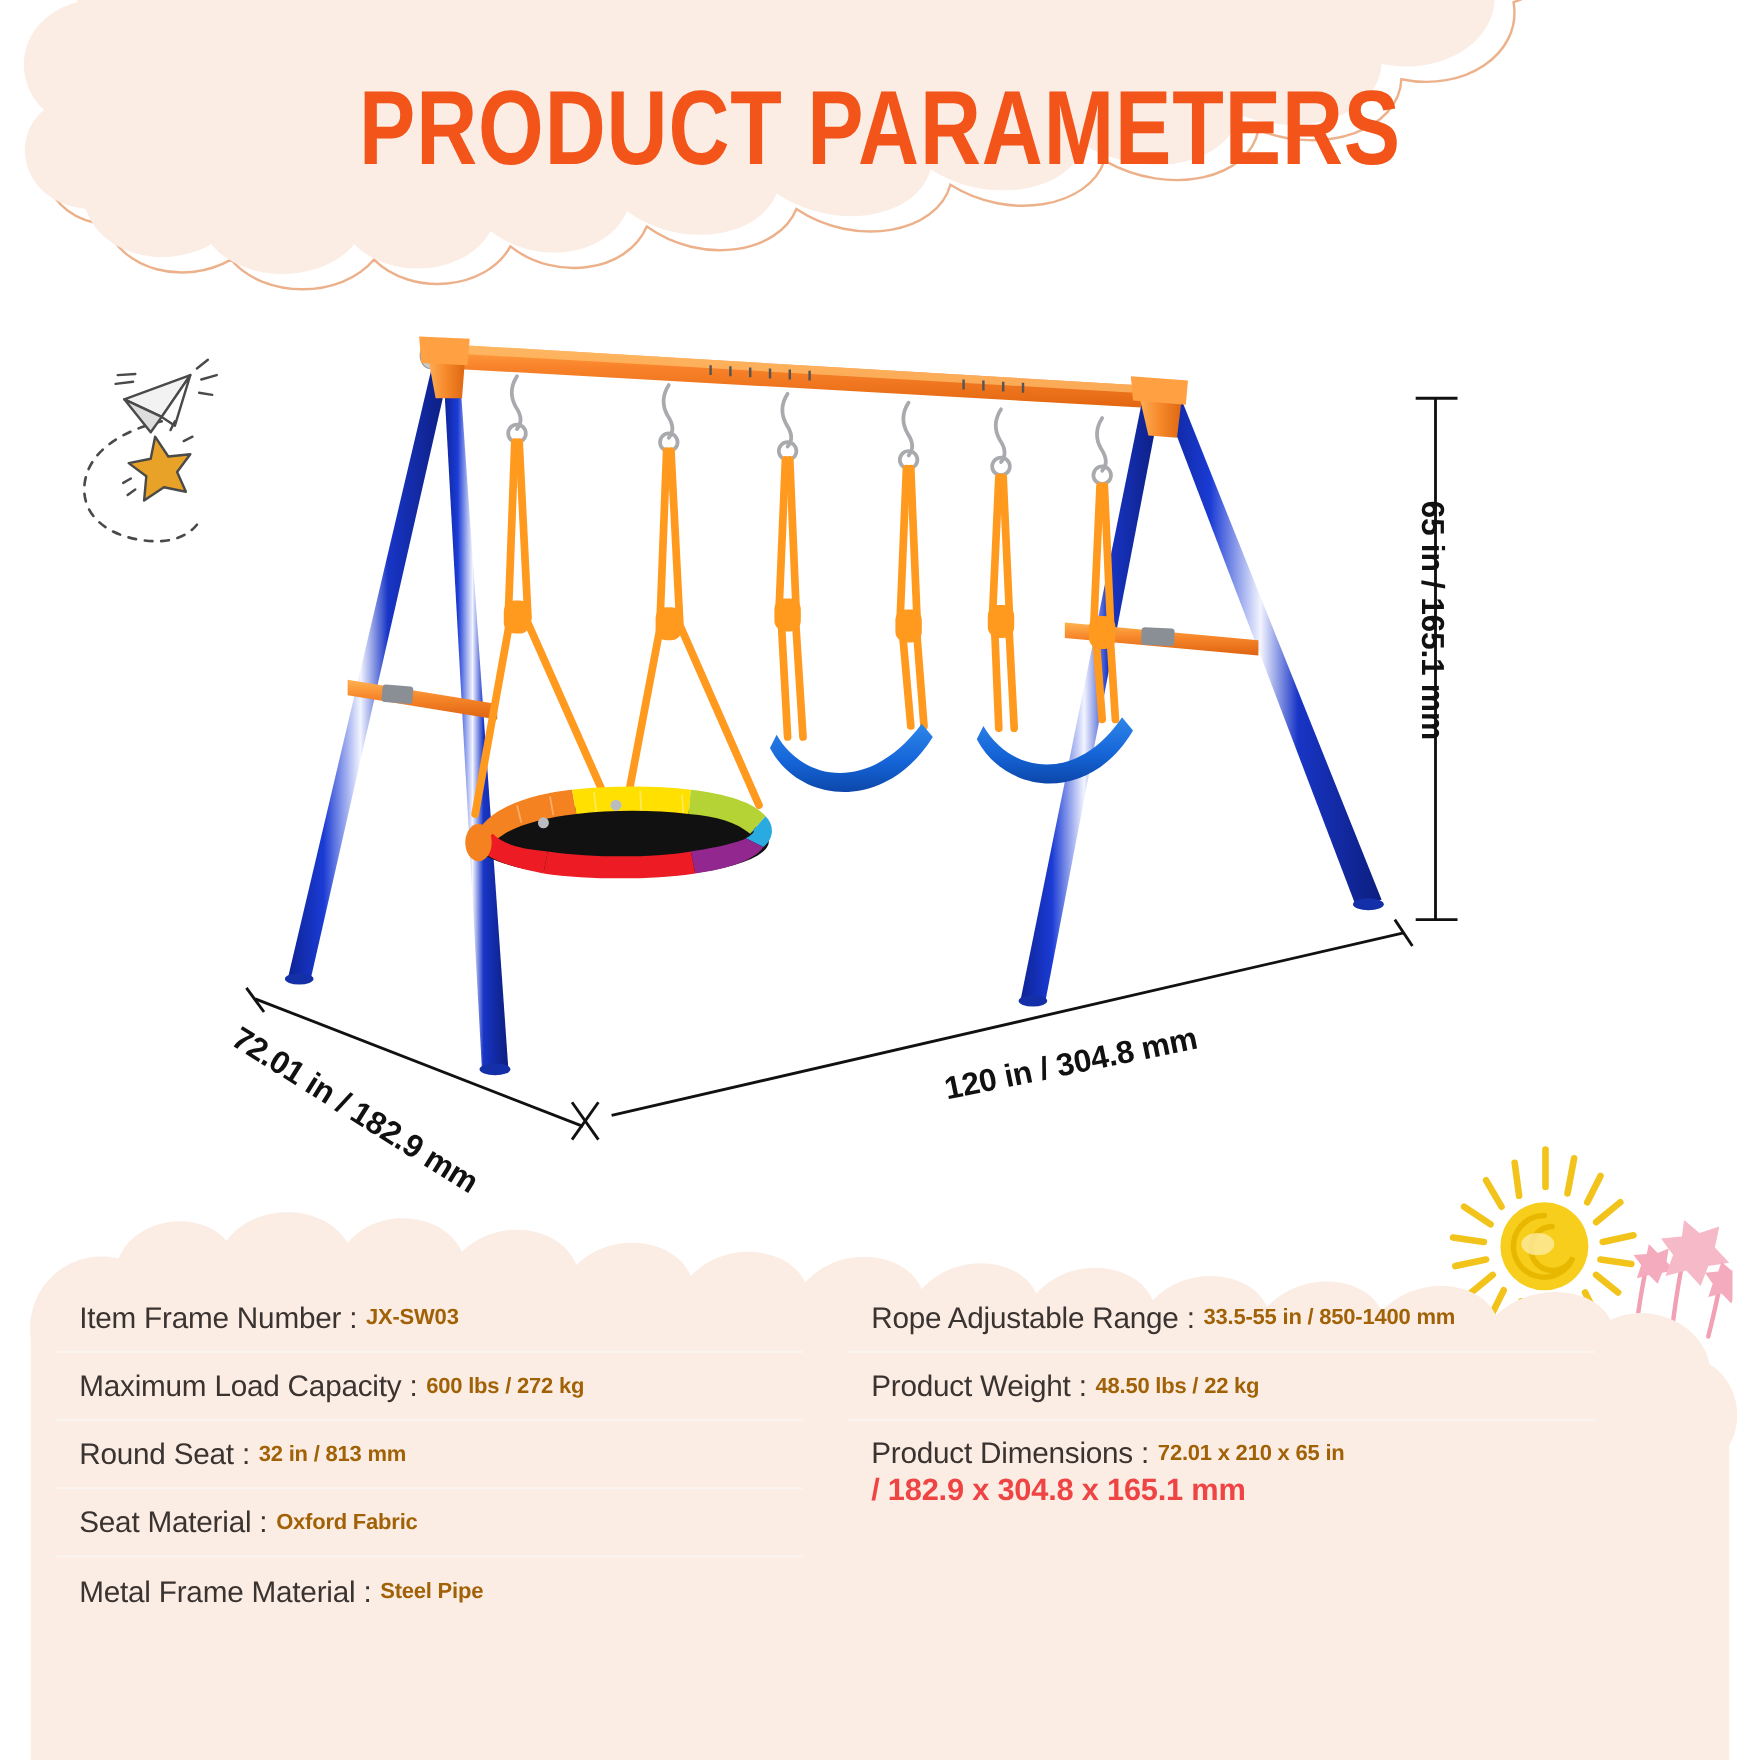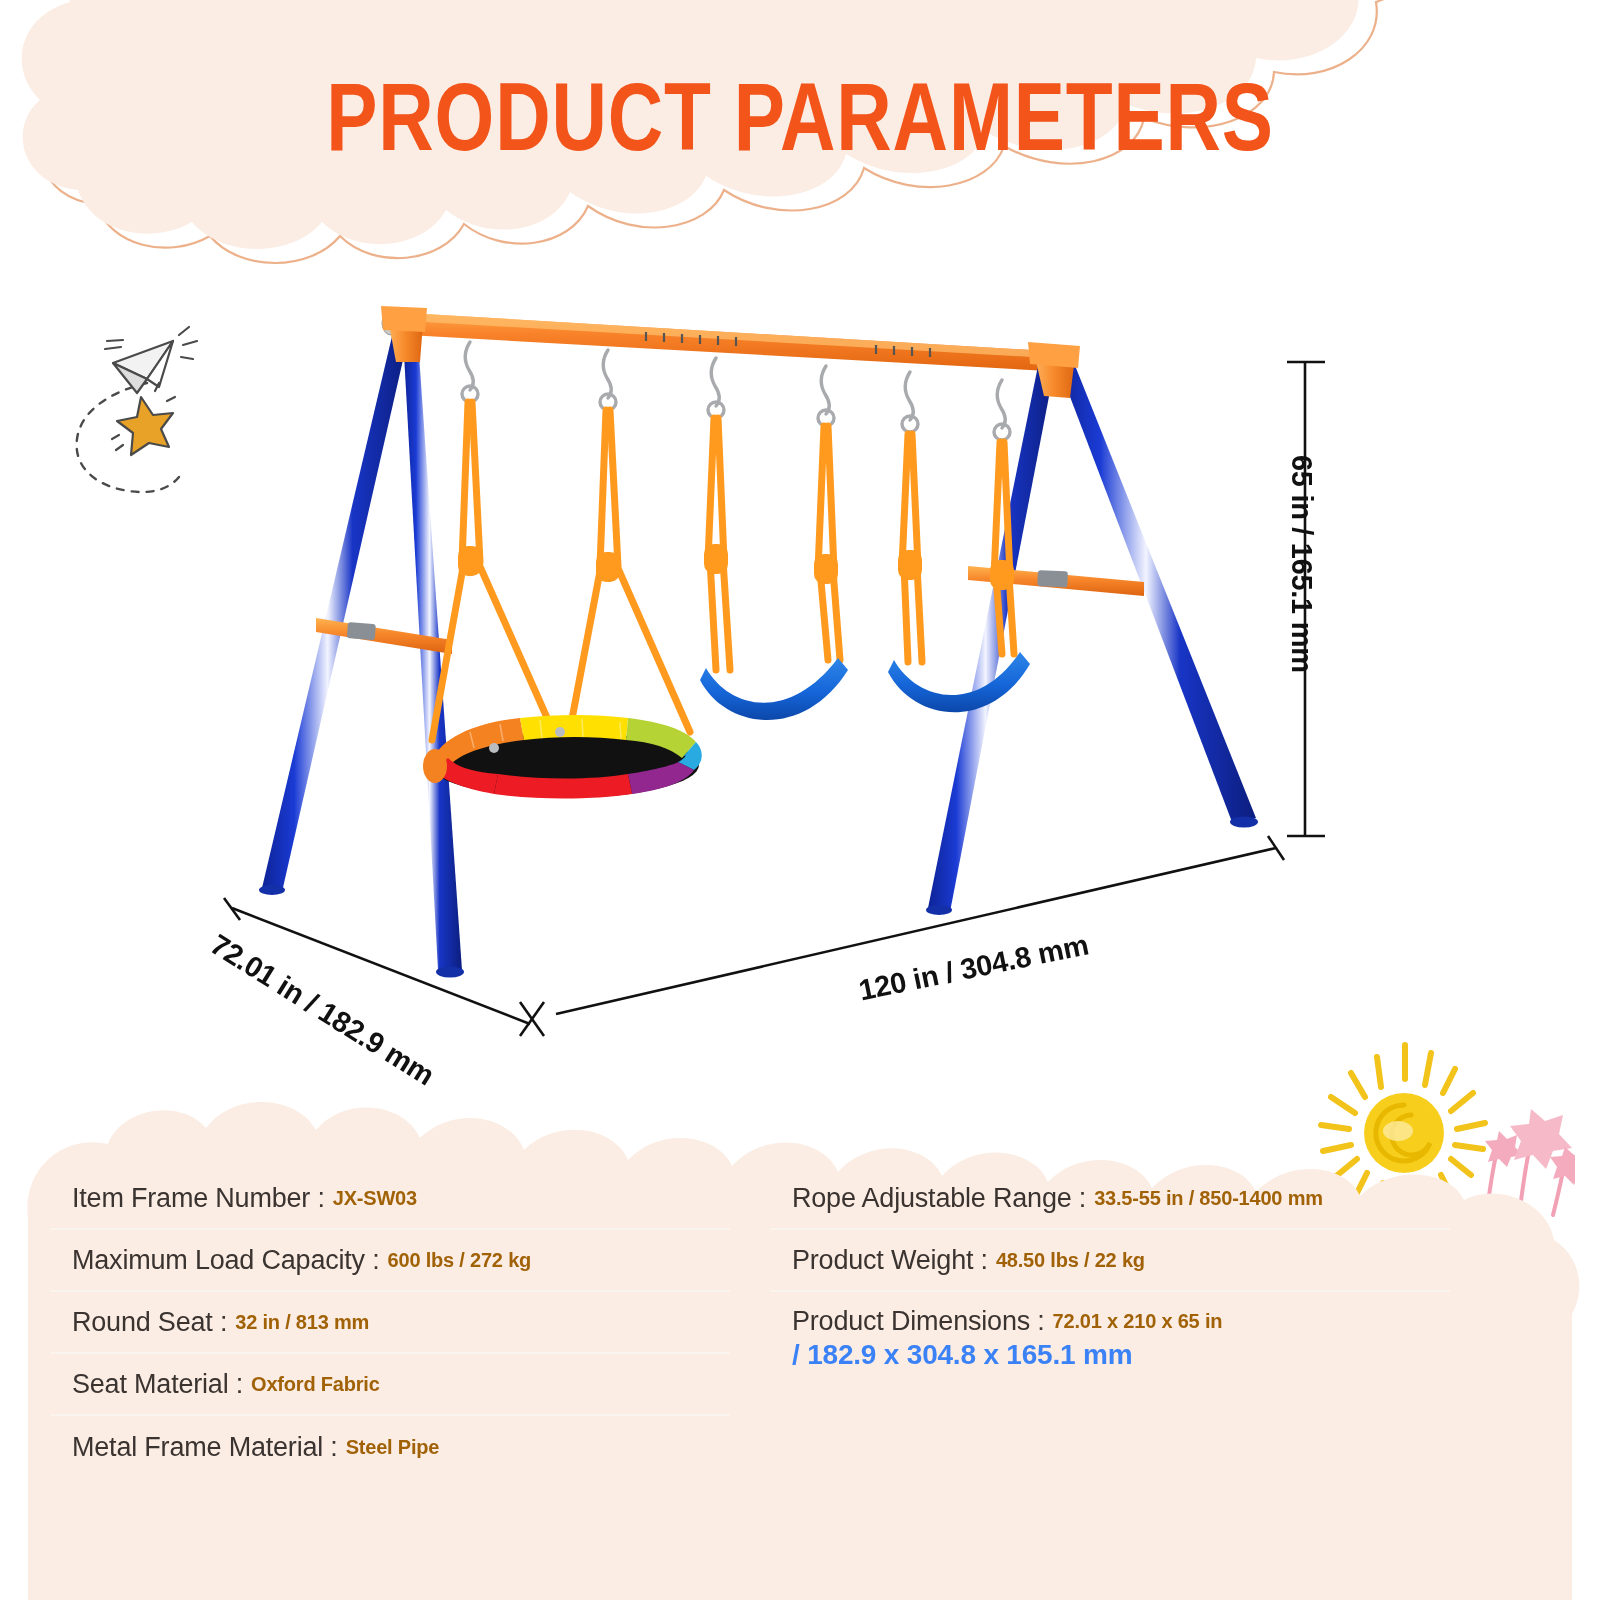--- a/index.html
+++ b/index.html
@@ -62,21 +62,21 @@
   }
   .spec-value {
     font-size: 20px;
     color: #a16207;
     font-weight: 700;
     letter-spacing: -0.2px;
     margin-left: 8px;
     white-space: nowrap;
   }
   .spec-value2 {
-    font-size: 28px; color: #3b82f6; font-weight: 700;
+    font-size: 28px; color: #ef4444; font-weight: 700;
     width: 100%; margin-top: 2px; letter-spacing: -0.2px;
   }
 
   
   .dim-text {
     position: absolute;
     font-size: 29px;
     font-weight: 700;
     color: #111;
     white-space: nowrap;

